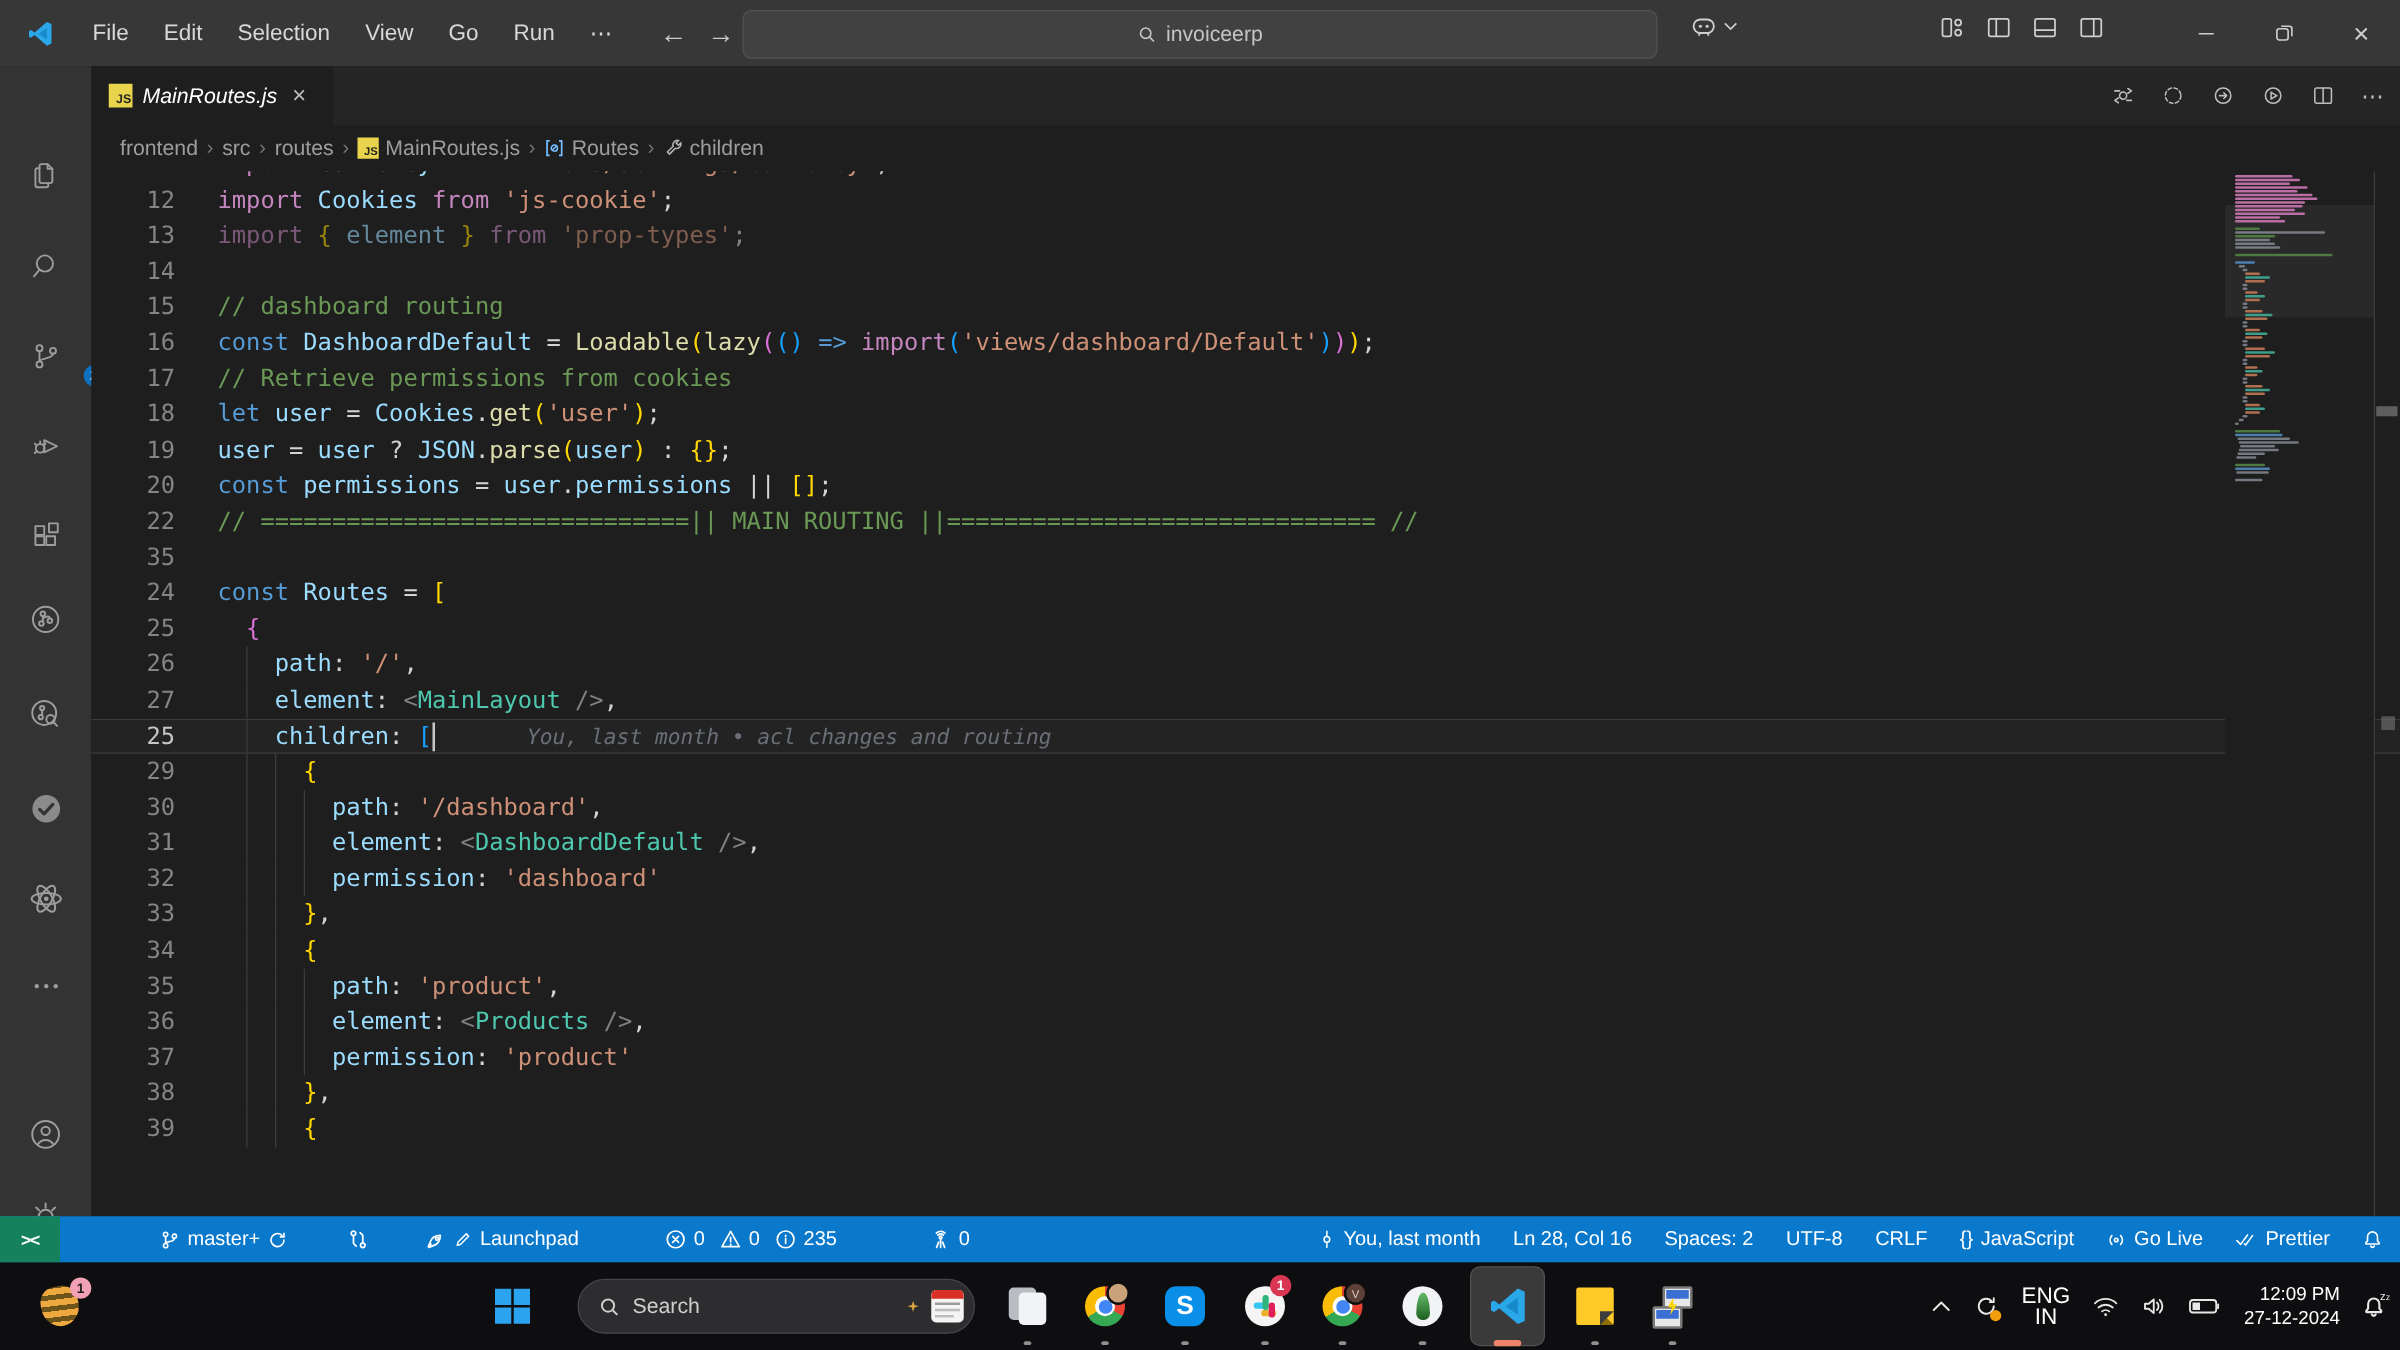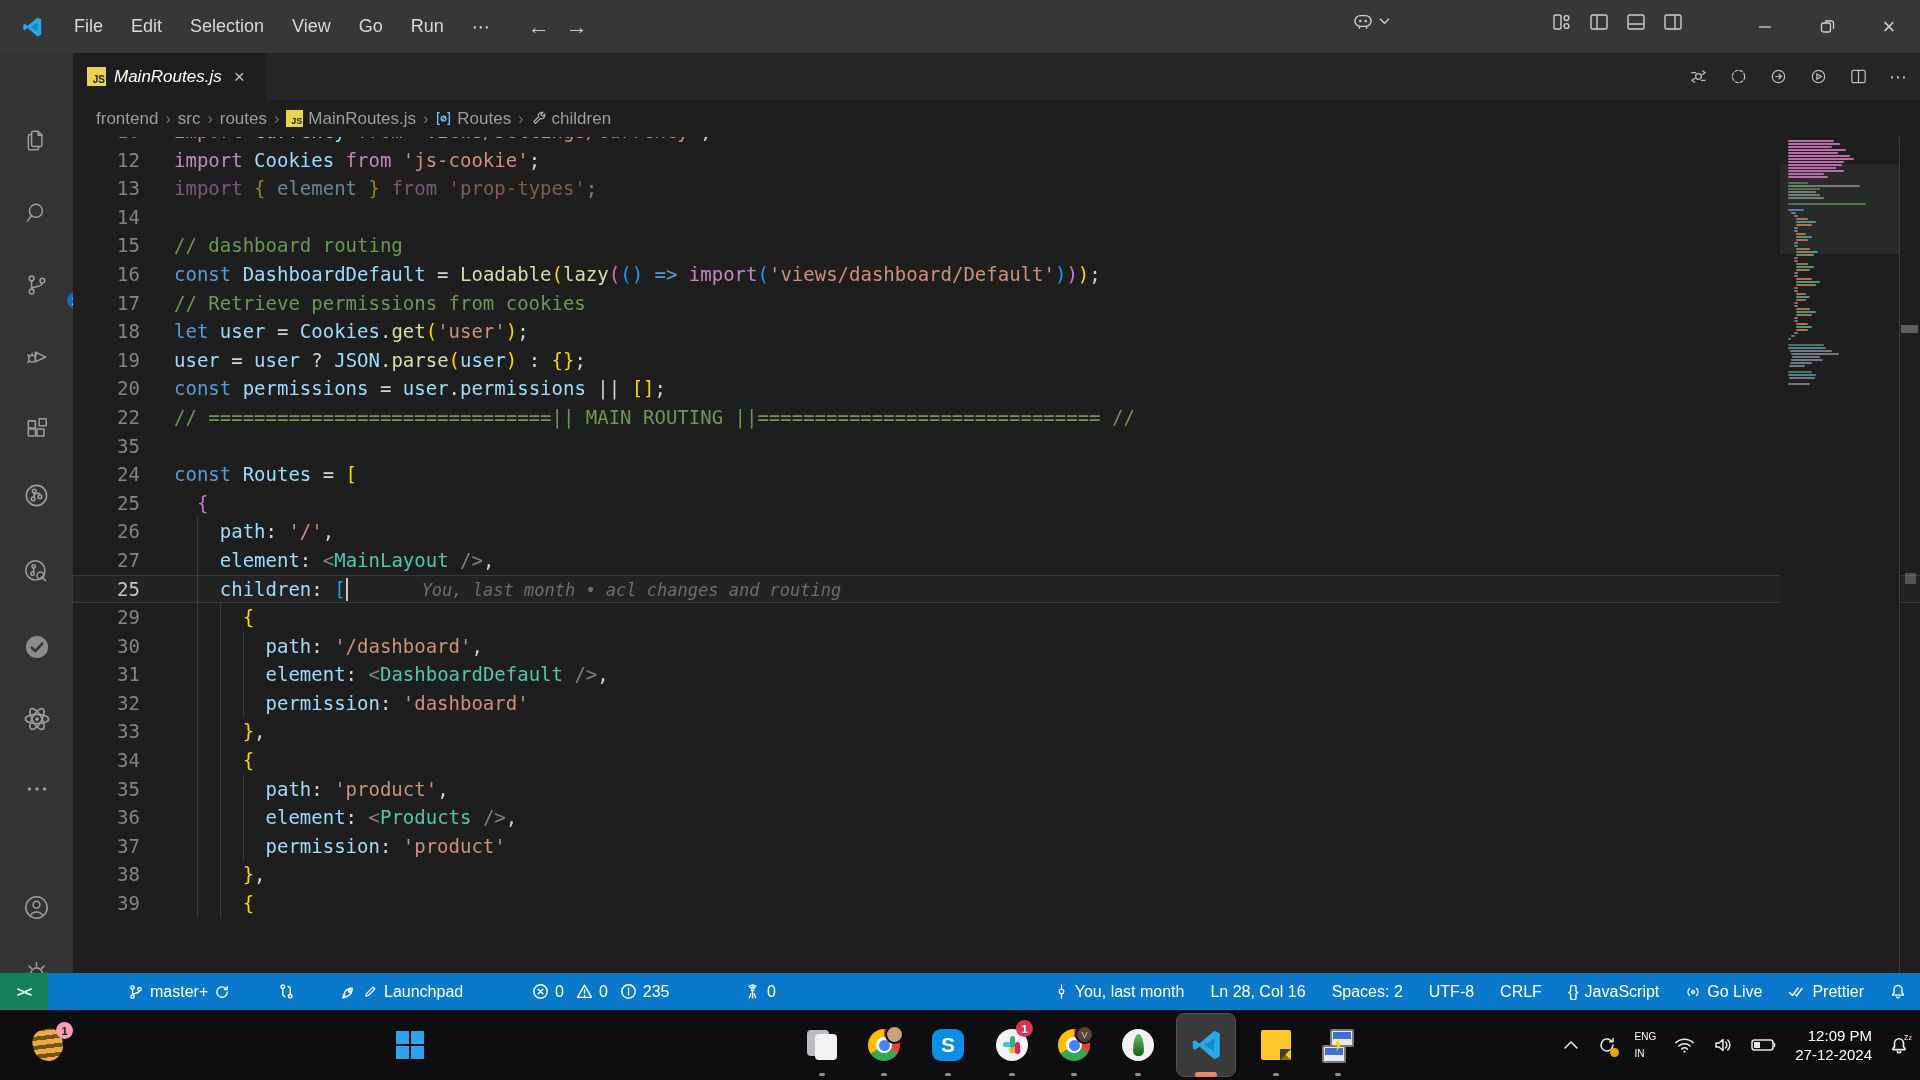--- a/index.html
+++ b/index.html
@@ -95,20 +95,27 @@
     <span>Edit</span>
     <span>Selection</span>
     <span>View</span>
     <span>Go</span>
     <span>Run</span>
     <span>⋯</span>
   </div>
   <div class="navarrows">
     <span>←</span>
     <span>→</span>
+  </div>
+  <div id="cmdcenter">
+    <svg width="15" height="15" viewBox="0 0 16 16">
+        <circle cx="7" cy="7" r="4.4" stroke="#c4c4c4" fill="none" stroke-width="1.4"></circle>
+        <path d="M10.3 10.3 14 14" stroke="#c4c4c4" stroke-width="1.4"></path>
+      </svg>
+    <span>invoiceerp</span>
   </div>
   <div id="copilot">
     <svg width="22" height="18" viewBox="0 0 24 20">
       <rect x="3" y="4" width="18" height="12" rx="6" stroke="#cfcfcf" fill="none" stroke-width="1.6"></rect>
       <circle cx="9" cy="10" r="1.4" fill="#cfcfcf"></circle>
         <circle cx="15" cy="10" r="1.4" fill="#cfcfcf"></circle>
       <path d="M8 16v2.5M16 16v2.5" stroke="#cfcfcf" stroke-width="1.6"></path>
     </svg>
     <svg width="11" height="8" viewBox="0 0 12 8">
         <path d="M1 1.5 6 6.5 11 1.5" stroke="#cfcfcf" fill="none" stroke-width="1.5"></path>
@@ -639,20 +646,34 @@
 
   <div class="tbi" style="left:384px">
     <div style="display:grid;grid-template-columns:13px 13px;grid-gap:2px">
       <div style="width:13px;height:13px;background:#2ba3ef"></div>
         <div style="width:13px;height:13px;background:#2ba3ef"></div>
       <div style="width:13px;height:13px;background:#2ba3ef"></div>
         <div style="width:13px;height:13px;background:#2ba3ef"></div>
     </div>
   </div>
 
+  <div id="tb-search">
+    <svg width="17" height="17" viewBox="0 0 16 16">
+        <circle cx="7" cy="7" r="4.6" stroke="#cfcfcf" fill="none" stroke-width="1.5"></circle>
+        <path d="m10.5 10.5 3.5 3.5" stroke="#cfcfcf" stroke-width="1.5"></path>
+      </svg>
+    <span style="flex:1">Search</span>
+    <div style="width:9px;height:9px;background:#d9a43a;clip-path:polygon(50% 0,62% 38%,100% 50%,62% 62%,50% 100%,38% 62%,0 50%,38% 38%)"></div>
+    <div style="position:relative;width:26px;height:26px;background:#f4f4f4;border-radius:4px;overflow:hidden">
+      <div style="position:absolute;top:0;left:0;right:0;height:7px;background:#d93025"></div>
+      <div style="position:absolute;top:10px;left:3px;right:3px;height:2px;background:#9a9a9a"></div>
+      <div style="position:absolute;top:15px;left:3px;right:3px;height:2px;background:#bdbdbd"></div>
+      <div style="position:absolute;top:20px;left:3px;right:8px;height:2px;background:#bdbdbd"></div>
+    </div>
+  </div>
 
   <div class="tbi" style="left:796px">
     <div style="position:relative;width:30px;height:30px">
       <div style="position:absolute;left:0;top:0;width:22px;height:26px;background:#b9bdc2;border-radius:4px"></div>
       <div style="position:absolute;left:8px;top:4px;width:22px;height:26px;background:#f2f3f5;border-radius:4px"></div>
     </div>
     <div class="rundot"></div>
   </div>
 
   <div class="tbi" style="left:858px">
@@ -731,21 +752,21 @@
         <svg width="16" height="10" viewBox="0 0 16 10">
           <path d="m2 8 6-6 6 6"></path>
         </svg>
       </span>
     <span class="trayico" style="position:relative">
       <svg width="20" height="20" viewBox="0 0 20 20">
           <path d="M16 10a6 6 0 1 1-1.8-4.3M16 3.5v3.2h-3.2"></path>
         </svg>
       <span style="position:absolute;right:-2px;bottom:-2px;width:9px;height:9px;border-radius:50%;background:#f59e0b"></span>
     </span>
-    <span style="text-align:left;font-size:10px;line-height:17px">
+    <span style="text-align:center;font-size:18px;line-height:17px">
       <div>ENG</div>
         <div>IN</div>
     </span>
     <span class="trayico">
         <svg width="21" height="17" viewBox="0 0 22 17">
           <path d="M2 5.5a13 13 0 0 1 18 0M5 9a9 9 0 0 1 12 0M8 12.3a4.5 4.5 0 0 1 6 0"></path>
           <circle cx="11" cy="15" r="1.2" fill="#e8e8e8" stroke="none"></circle>
         </svg>
       </span>
     <span class="trayico">

